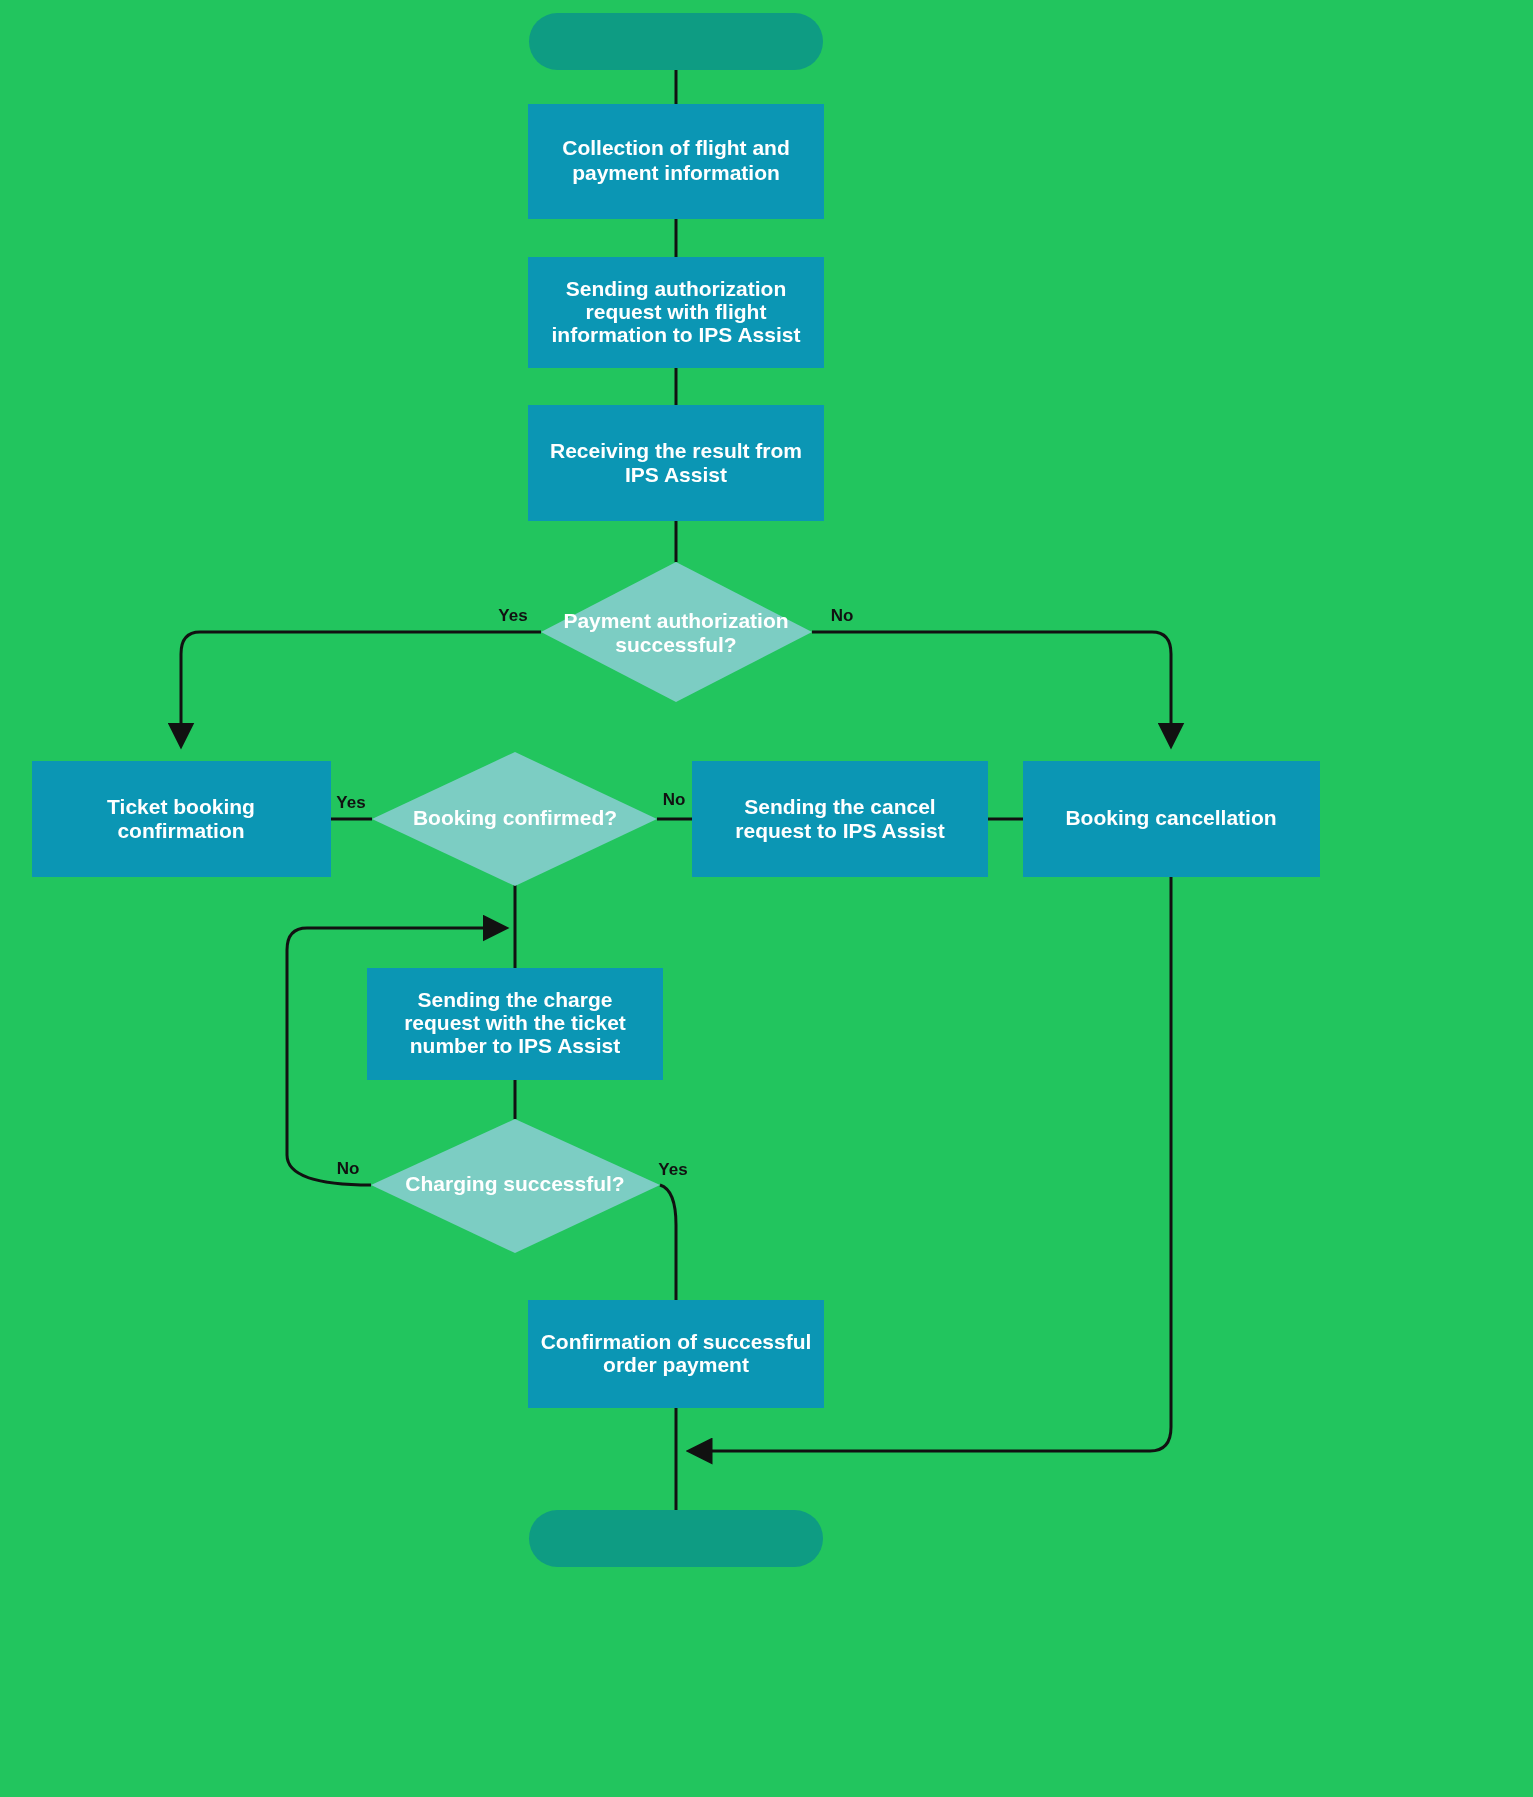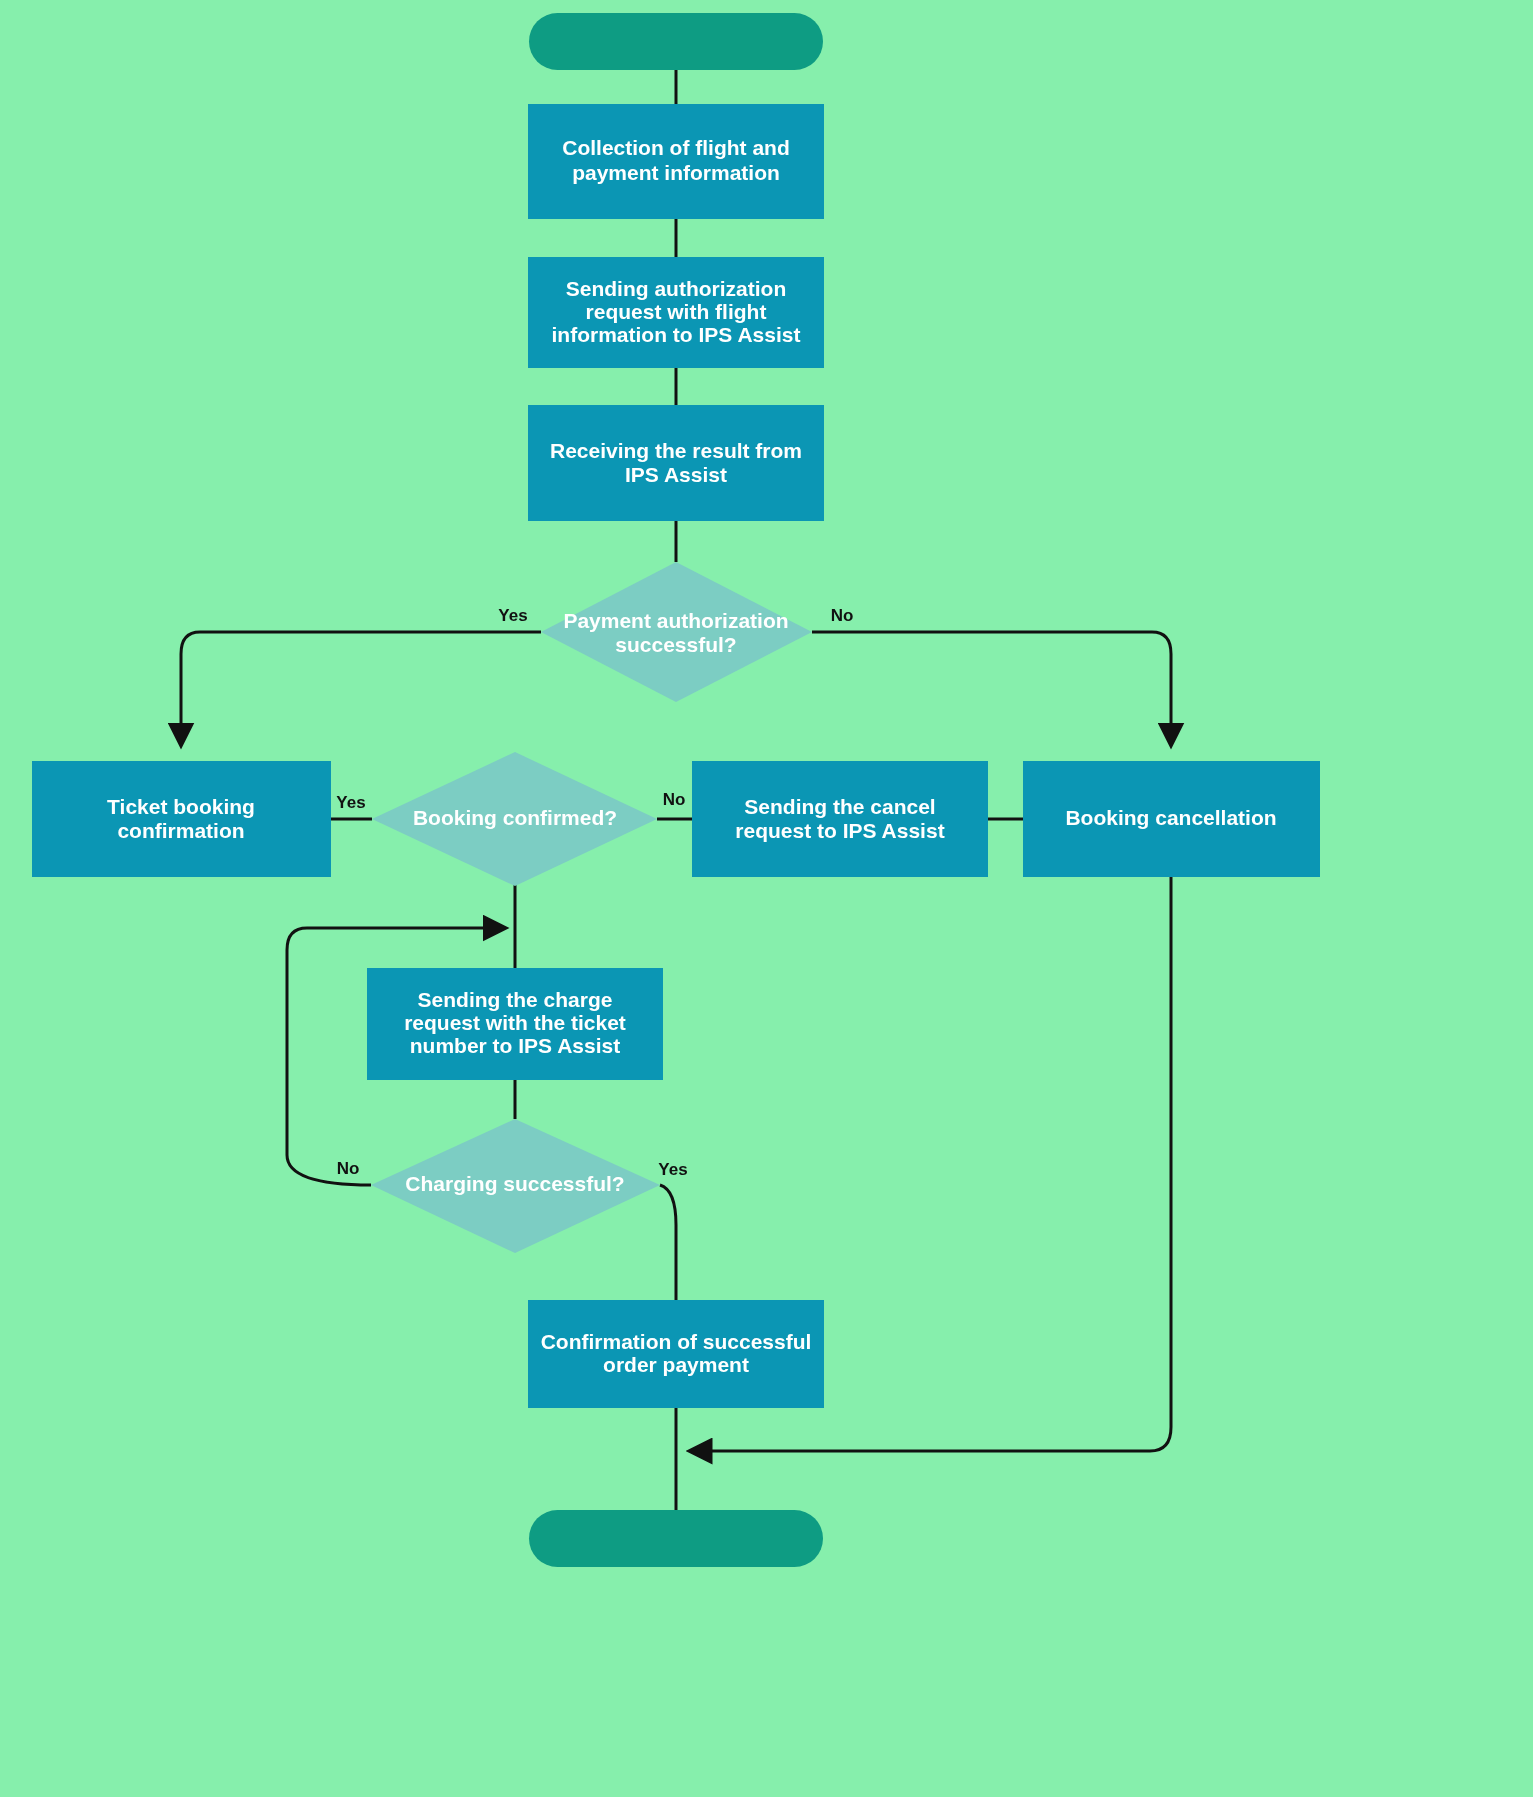--- a/index.html
+++ b/index.html
@@ -1,17 +1,17 @@
 <!DOCTYPE html>
 <html><head>
 <meta charset="utf-8">
 <style>
   html,body{margin:0;padding:0;background:#ffffff;}
   body{width:1533px;height:1797px;font-family:"Liberation Sans",sans-serif;}
-  #canvas{position:relative;width:1533px;height:1797px;overflow:hidden;background:#86efac;}
+  #canvas{position:relative;width:1533px;height:1797px;overflow:hidden;background:#22c55e;}
   svg.flow{position:absolute;top:0;left:0;width:1533px;height:1797px;}
   .node-label{
     fill:#ffffff;
     font-family:"Liberation Sans",sans-serif;
     font-weight:bold;
     font-size:21px;
     text-anchor:middle;
     dominant-baseline:middle;
   }
   .edge-label{

